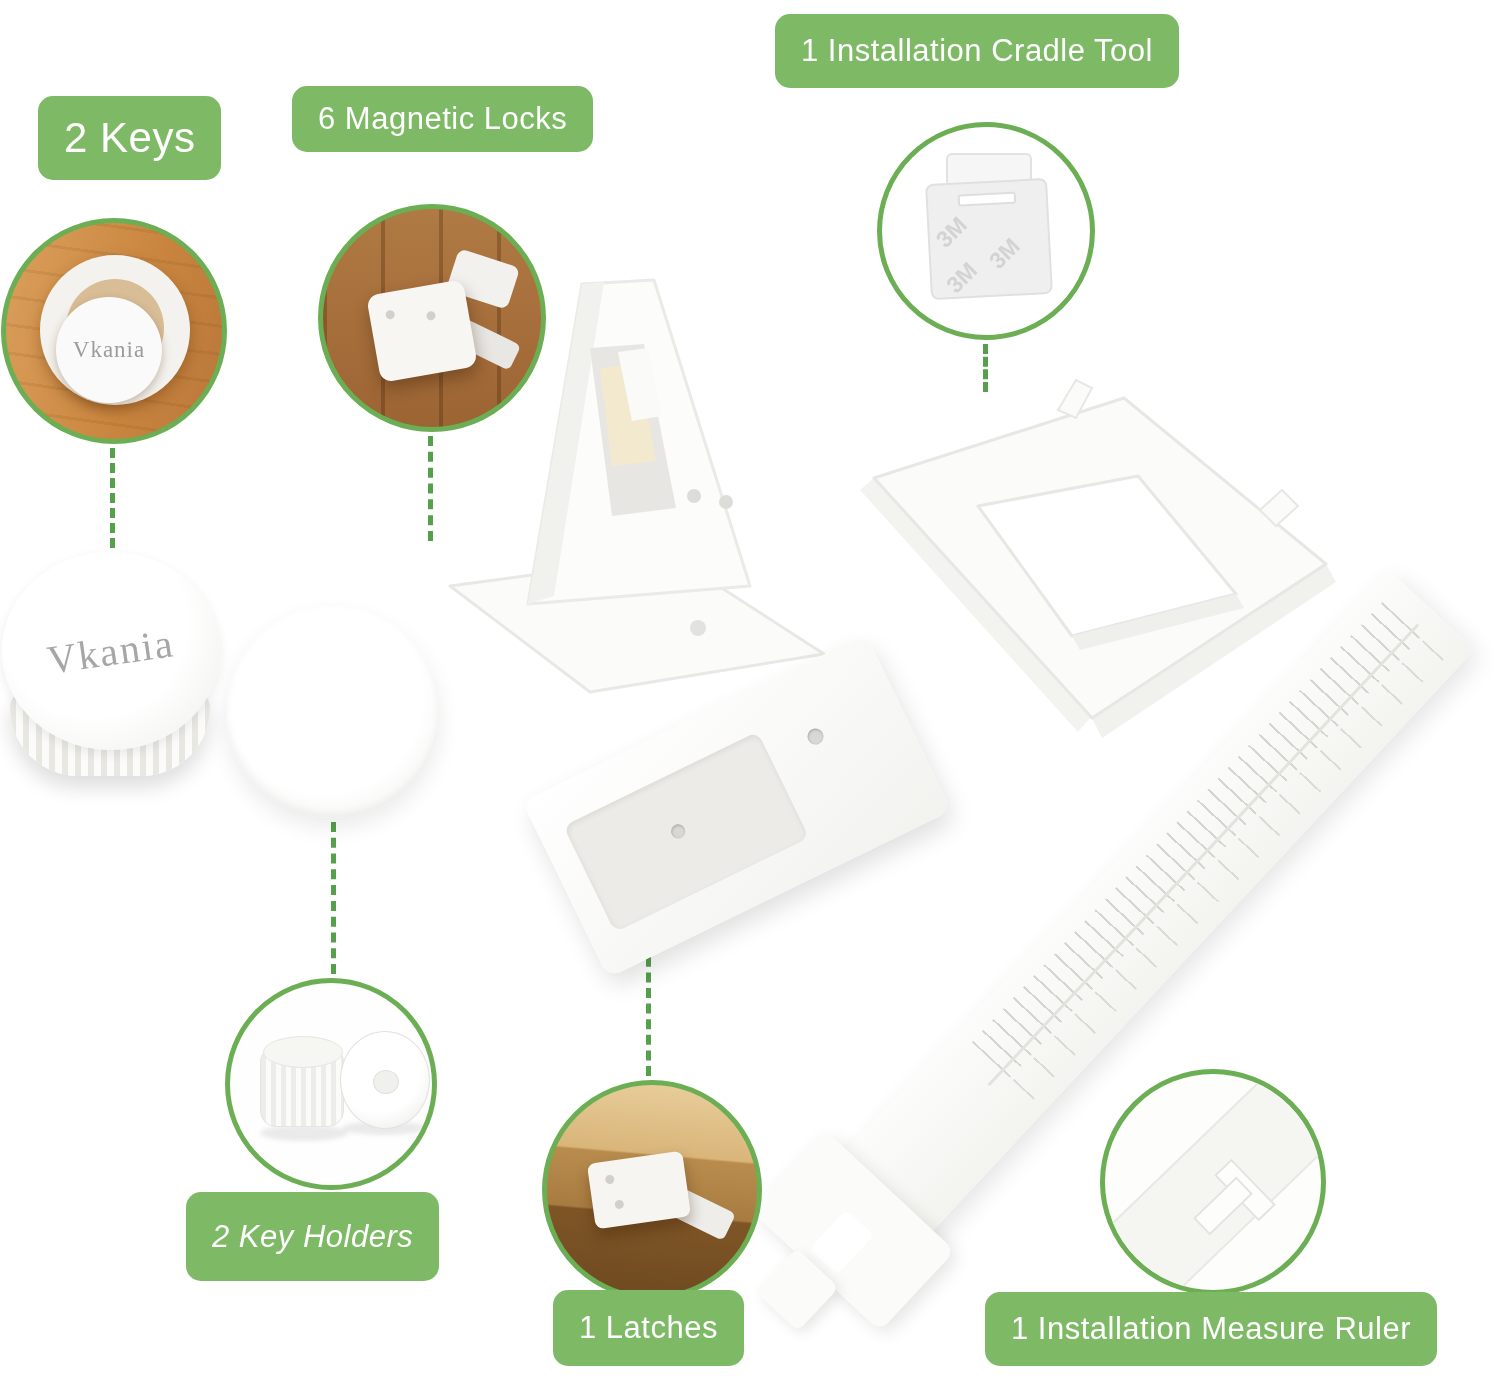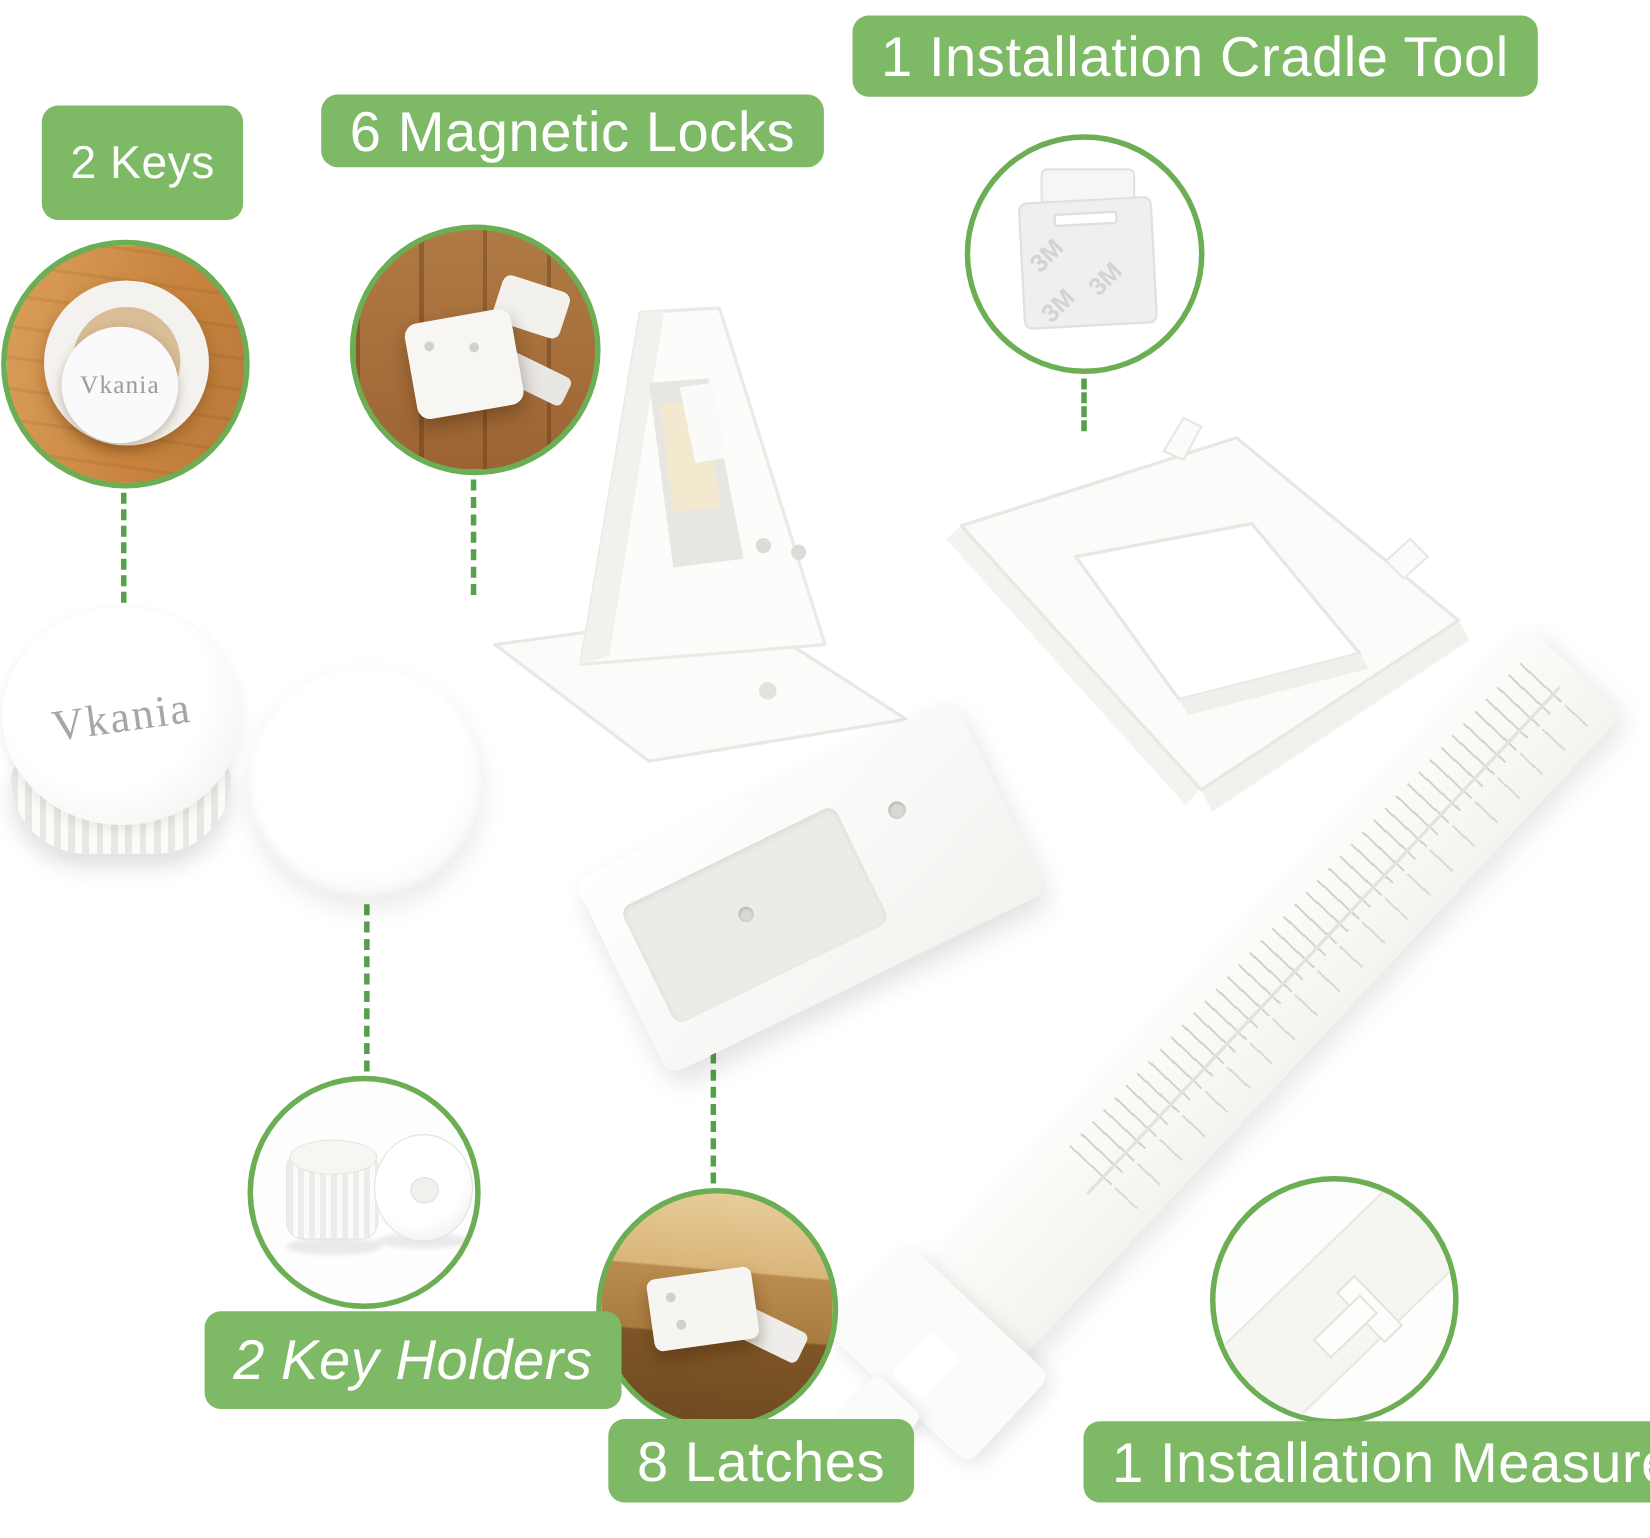--- a/index.html
+++ b/index.html
@@ -9,24 +9,24 @@
     --connector:#55a04a;
   }
   *{box-sizing:border-box;margin:0;padding:0;}
   body{background:#ffffff;font-family:"Liberation Sans",sans-serif;}
   .canvas{position:relative;width:1500px;height:1398px;background:#ffffff;overflow:hidden;}
 
   
   .lbl{
     position:absolute;background:var(--label-bg);color:var(--label-text);
     display:flex;align-items:center;justify-content:center;
-    padding:0 26px;border-radius:15px;font-size:51px;letter-spacing:.5px;
+    padding:0 26px;border-radius:15px;font-size:31px;letter-spacing:.5px;
     white-space:nowrap;z-index:6;
   }
-  #lbl-keys{left:38px;top:96px;height:104px;font-size:42px;}
+  #lbl-keys{left:38px;top:96px;height:84px;font-size:42px;}
   #lbl-locks{left:292px;top:86px;height:66px;}
   #lbl-cradle{left:775px;top:14px;height:74px;}
   #lbl-holders{left:186px;top:1192px;height:89px;font-style:italic;}
   #lbl-latches{left:553px;top:1290px;height:76px;}
   #lbl-ruler{left:985px;top:1292px;height:74px;}
 
   
   .dash{position:absolute;width:0;border-left:5px dashed var(--connector);z-index:1;}
   #dash-keys{left:110px;top:448px;height:100px;}
   #dash-locks{left:428px;top:436px;height:105px;}
@@ -140,21 +140,21 @@
 </style>
 </head>
 <body>
 
 <div class="canvas">
 
   <div class="lbl" id="lbl-keys">2 Keys</div>
   <div class="lbl" id="lbl-locks">6 Magnetic Locks</div>
   <div class="lbl" id="lbl-cradle">1 Installation Cradle Tool</div>
   <div class="lbl" id="lbl-holders">2 Key Holders</div>
-  <div class="lbl" id="lbl-latches">8 Latches</div>
+  <div class="lbl" id="lbl-latches">1 Latches</div>
   <div class="lbl" id="lbl-ruler">1 Installation Measure Ruler</div>
 
   <div class="dash" id="dash-keys"></div>
   <div class="dash" id="dash-locks"></div>
   <div class="dash" id="dash-holders"></div>
   <div class="dash" id="dash-latches"></div>
   <div class="dash" id="dash-cradle"></div>
 
   <div class="circ" id="circ-keys">
     <div class="knob-ring"></div>

